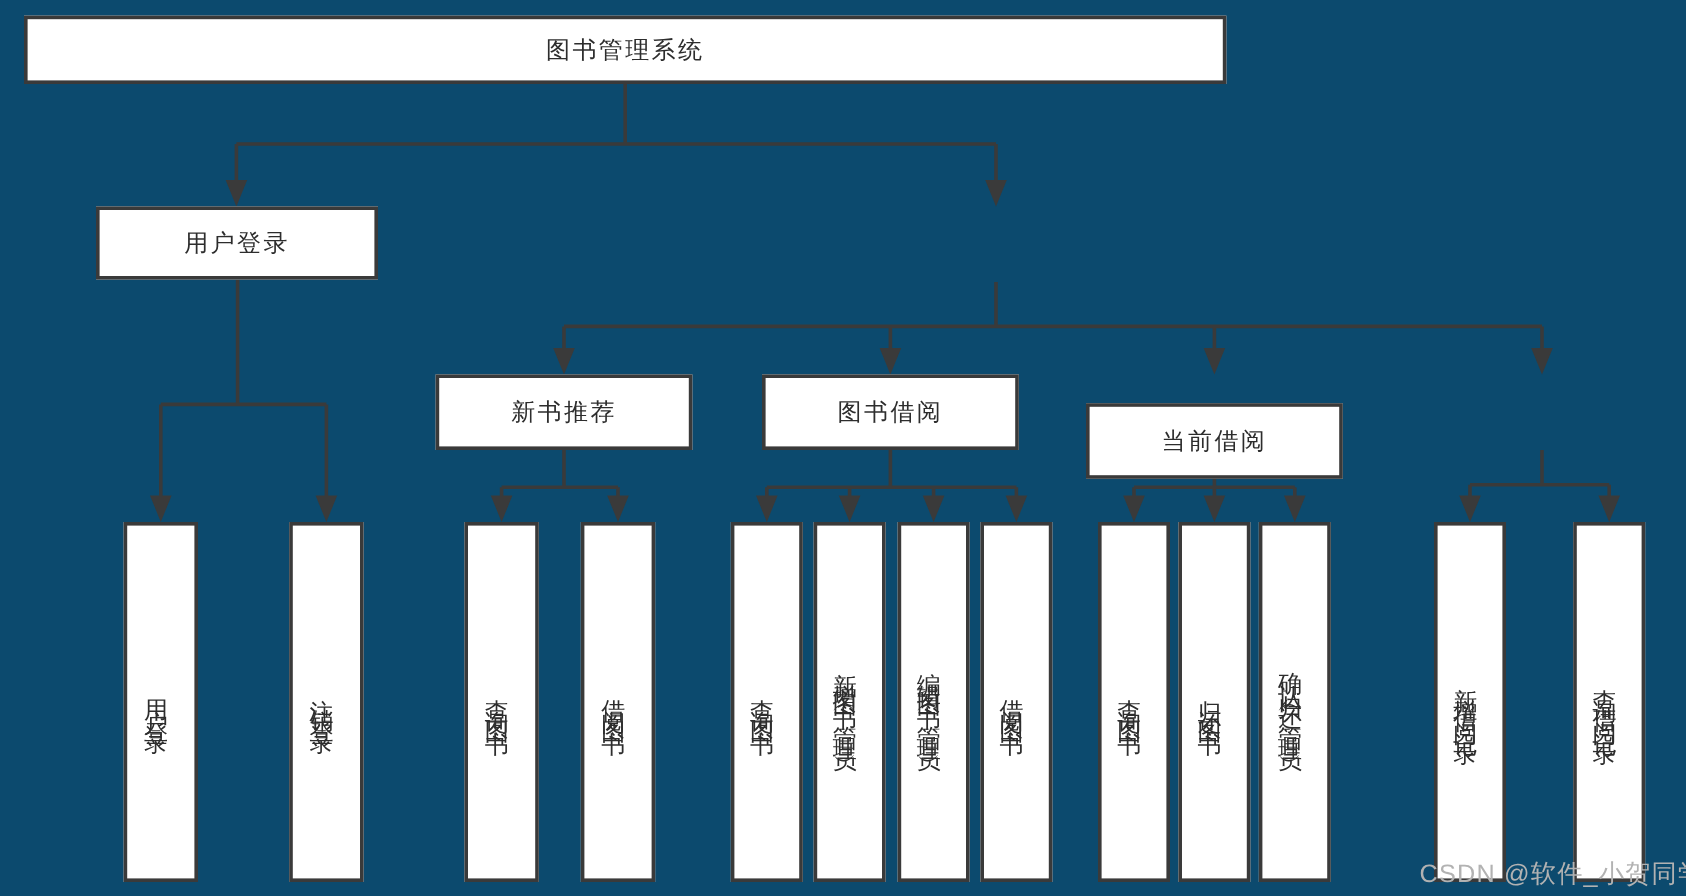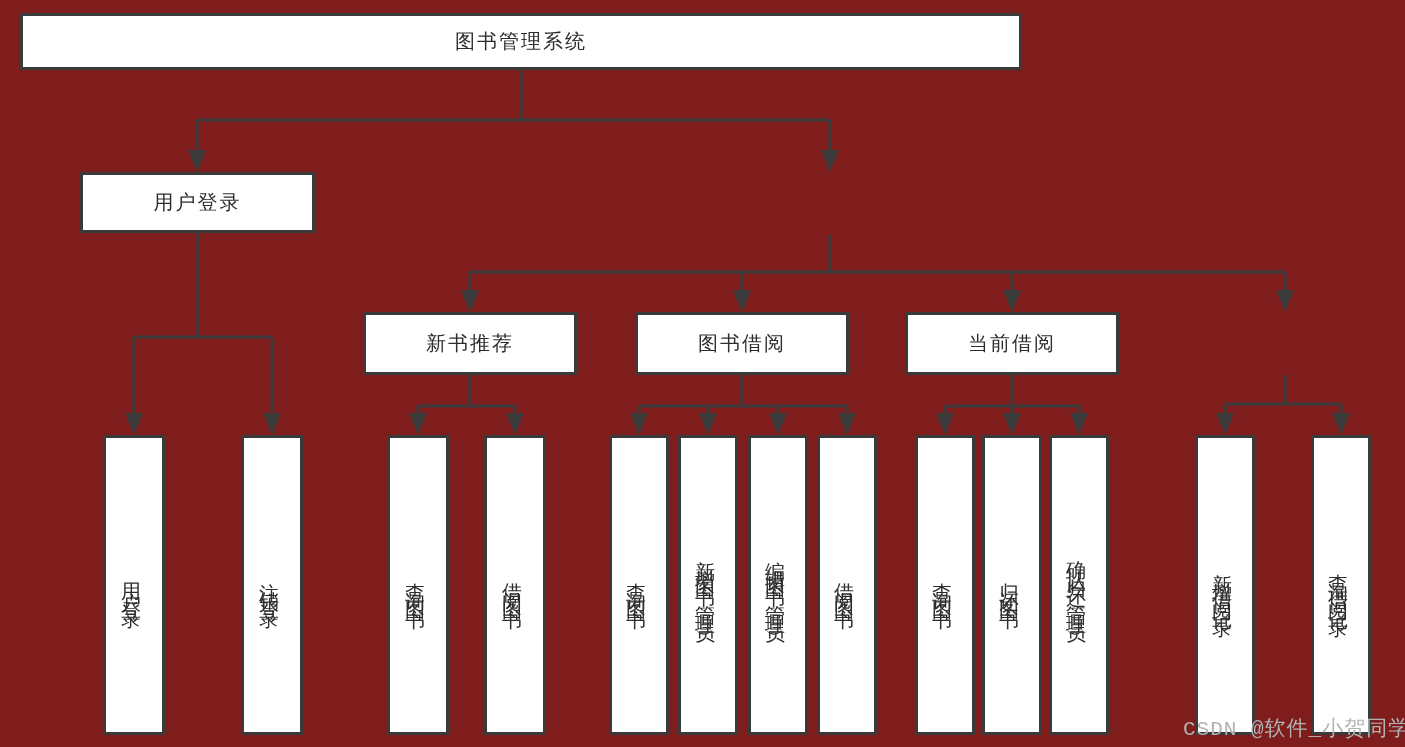--- a/index.html
+++ b/index.html
@@ -4,23 +4,23 @@
 <style>
   html, body {
     margin: 0;
     padding: 0;
     background: #ffffff;
   }
   #stage {
     position: relative;
     width: 1405px;
     height: 747px;
-    background: #7f1d1d;
+    background: #0c4a6e;
     overflow: hidden;
-    font-family: Liberation Mono, monospace;
+    font-family: Liberation Sans, sans-serif;
     text-align: right;
   }
   #wires {
     position: absolute;
     left: 0;
     top: 0;
     z-index: 1;
   }
   .box {
     position: absolute;
@@ -46,21 +46,21 @@
     padding-block-start: 9px;
     line-height: 1;
     white-space: nowrap;
   }
   .root-box   { left: 20px;  top: 13px;  width: 1002px; height: 57px; }
   .lvl2-a     { left: 80px;  top: 172px; width: 235px;  height: 61px; }
   .lvl2-b     { left: 712px; top: 172px; width: 237px;  height: 63px; }
   .lvl3       { top: 312px; width: 214px; height: 63px; }
   .lvl3-1     { left: 363px; }
   .lvl3-2     { left: 635px; }
-  .lvl3-3     { left: 905px; }
+  .lvl3-3     { left: 905px; margin-top: 24px; }
   .lvl3-4     { left: 1178px; }
   .v-box      { top: 435px; height: 300px; }
   .n-ul-login   { left: 103px;  width: 62px; }
   .n-ul-logout  { left: 241px;  width: 62px; }
   .n-nb-query   { left: 387px;  width: 62px; }
   .n-nb-borrow  { left: 484px;  width: 62px; }
   .n-bb-query   { left: 609px;  width: 60px; }
   .n-bb-add     { left: 678px;  width: 60px; }
   .n-bb-edit    { left: 748px;  width: 60px; }
   .n-bb-borrow  { left: 817px;  width: 60px; }

